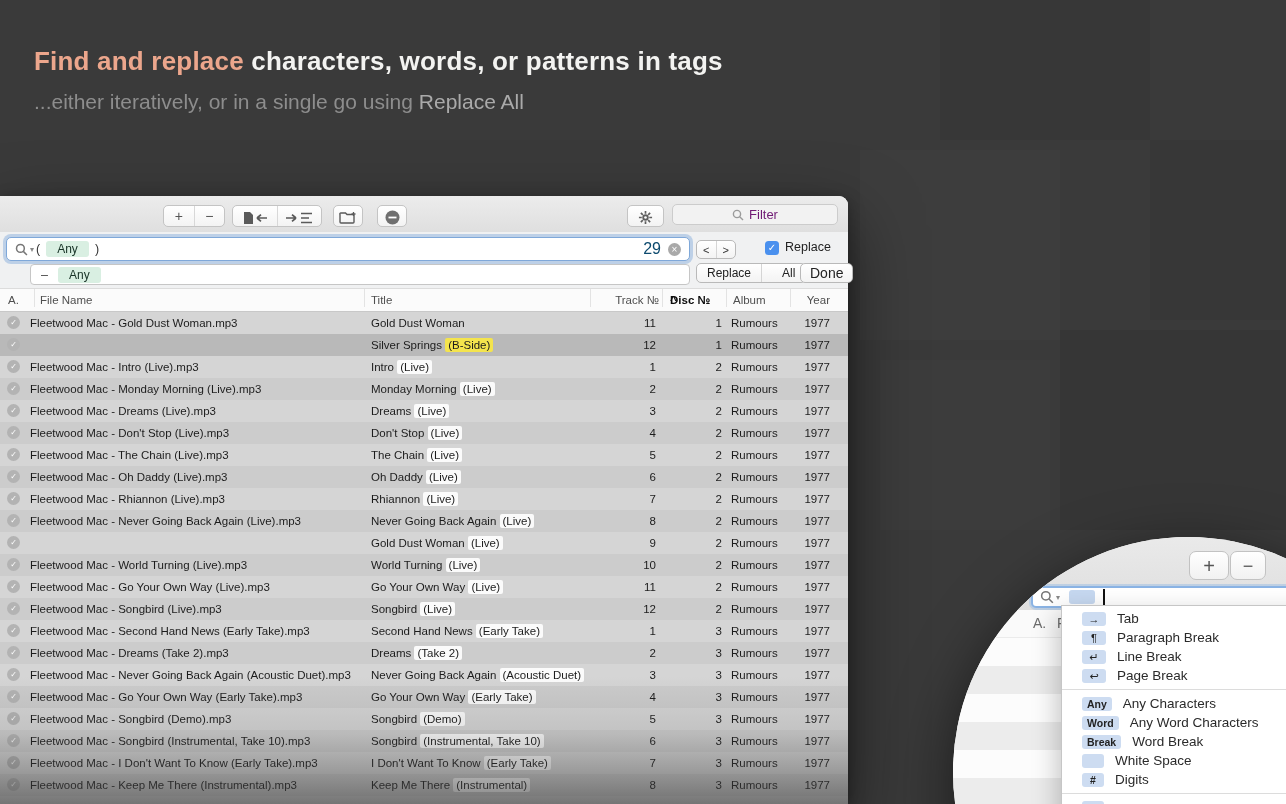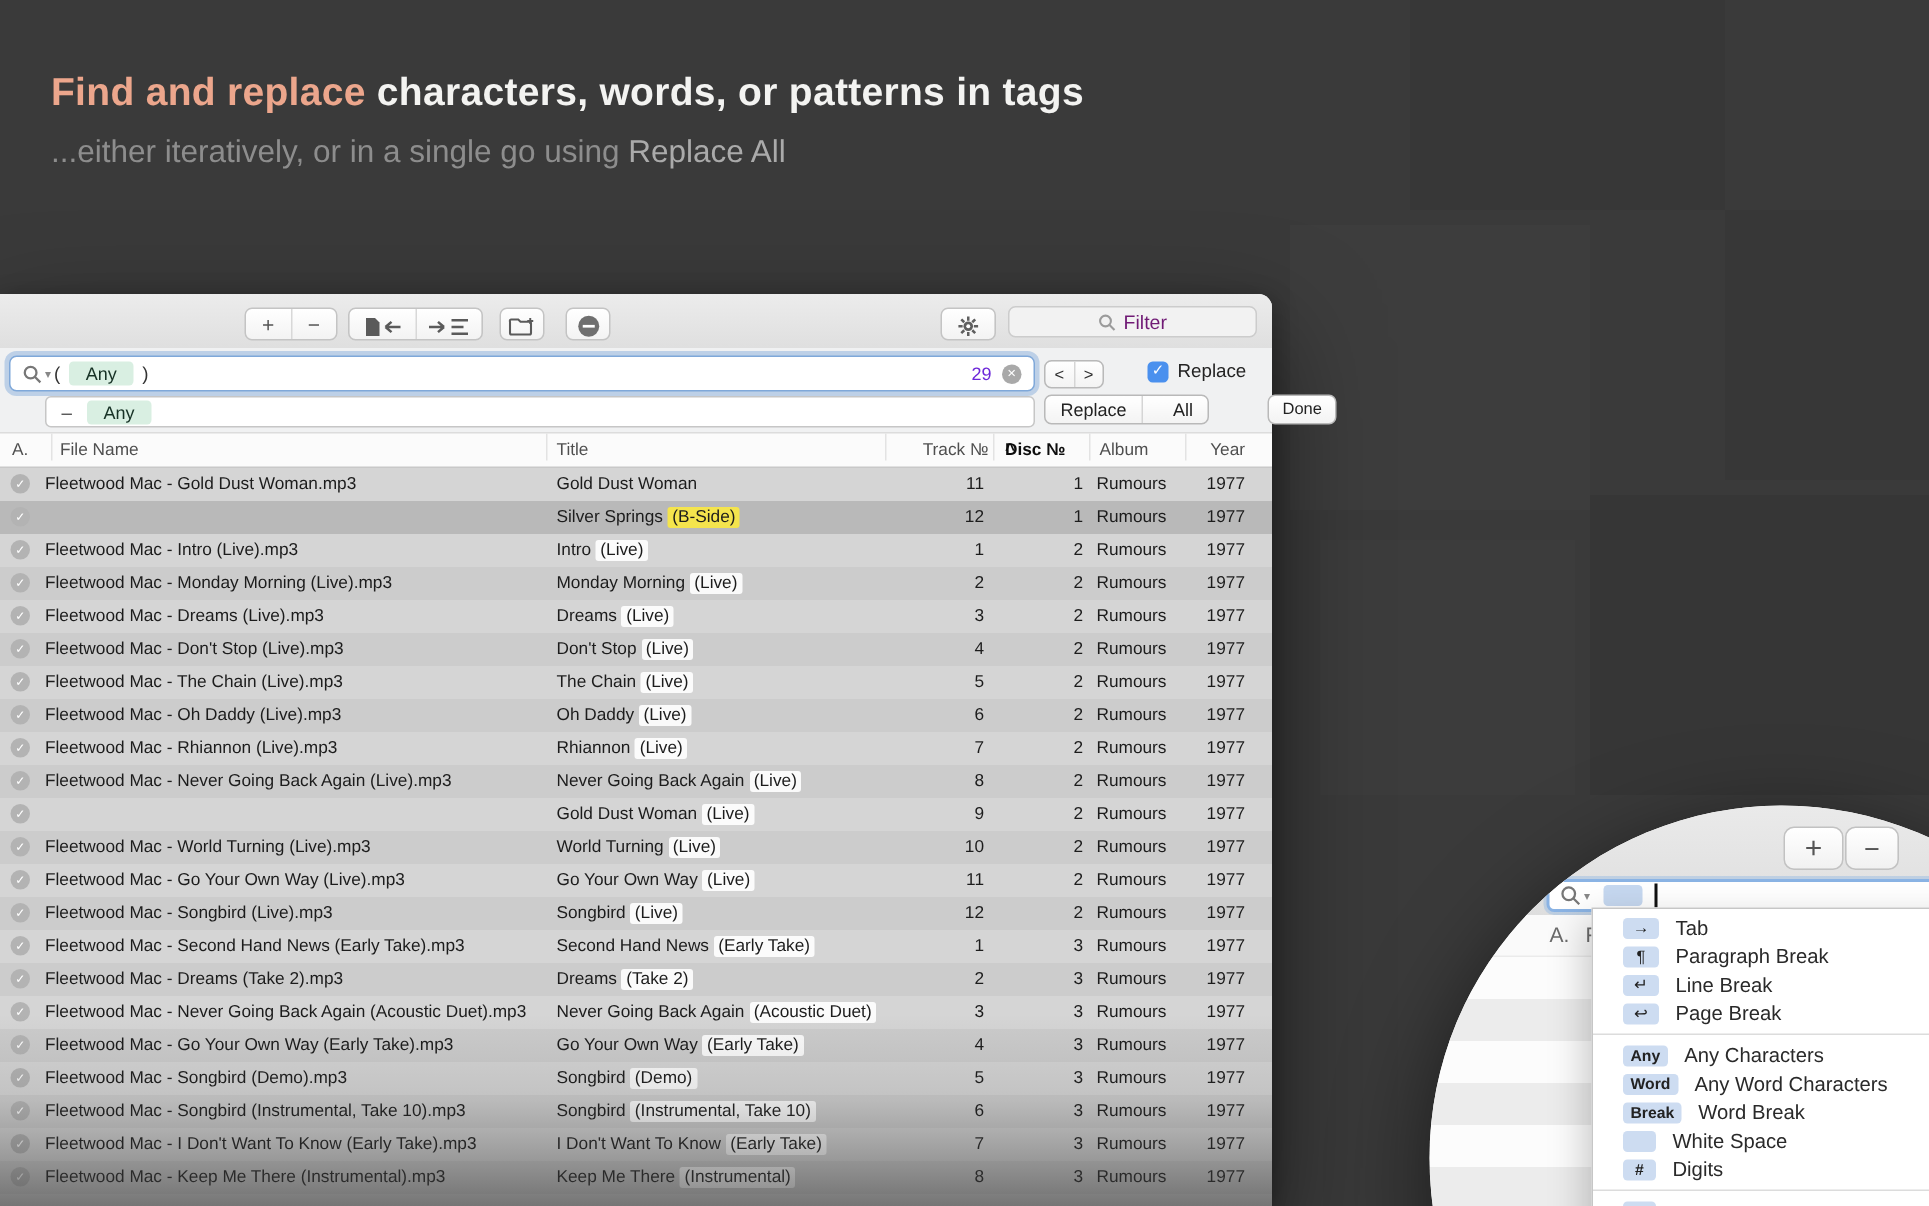--- a/index.html
+++ b/index.html
@@ -33,39 +33,39 @@
   
   .findbar{position:absolute;top:36px;left:0;right:0;height:56px;background:#f0f1f2;}
   .find-field{position:absolute;left:6px;top:5px;width:684px;height:24px;box-sizing:border-box;background:#fff;
               border:1px solid #7fa8d9;border-radius:5px;box-shadow:0 0 0 3px rgba(127,168,217,.45);
               display:flex;align-items:center;padding:0 8px;font-size:12.5px;color:#333;}
   .sfx{display:flex;align-items:center;gap:2px;color:#777;}
   .chev{font-size:8px;color:#888;}
   .paren{margin:0 2px;color:#333;}
   .token{background:#d9efe2;border-radius:3px;padding:1px 11px;font-size:12px;color:#173226;margin:0 4px;}
   .spacer{flex:1;}
-  .count{color:#6d28d9;font-size:12px;margin-right:7px;}
+  .count{color:#0c4a6e;font-size:16px;margin-right:7px;}
   .clear{width:13px;height:13px;border-radius:50%;background:#a9a9a9;color:#fff;font-size:10px;line-height:13px;
          text-align:center;}
   .navseg{position:absolute;left:696px;top:8px;width:40px;height:19px;display:flex;background:linear-gradient(#fff,#f3f3f3);
           border:1px solid #b9b9b9;border-radius:5px;overflow:hidden;box-sizing:border-box;}
   .navseg button{flex:1;border:none;background:transparent;font-size:11px;color:#333;padding:0;}
   .navseg button + button{border-left:1px solid #d5d5d5;}
   .cbx{position:absolute;left:765px;top:9px;width:14px;height:14px;background:#4a90ee;border-radius:3.5px;
        color:#fff;font-size:10px;line-height:14px;text-align:center;}
   .cbx-label{position:absolute;left:785px;top:8px;font-size:12.5px;color:#222;}
   .replace-field{position:absolute;left:30px;top:32px;width:660px;height:21px;box-sizing:border-box;background:#fff;
                  border:1px solid #c6c6c6;border-radius:4px;display:flex;align-items:center;padding:0 8px;font-size:12.5px;color:#333;}
   .dash{margin:0 6px 0 2px;color:#444;}
   .btnseg{position:absolute;left:696px;top:31px;height:20px;display:flex;background:linear-gradient(#fff,#f3f3f3);
           border:1px solid #b9b9b9;border-radius:5px;overflow:hidden;box-sizing:border-box;}
   .btnseg button{border:none;background:transparent;font-size:12px;color:#222;padding:0 10px;}
   .btnseg button + button{border-left:1px solid #d5d5d5;padding-left:20px;}
-  .done-btn{position:absolute;left:845px;top:31px;height:20px;background:linear-gradient(#fff,#f3f3f3);
-            border:1px solid #b9b9b9;border-radius:5px;font-size:11px;color:#222;padding:0 9px;box-sizing:border-box;}
+  .done-btn{position:absolute;left:800px;top:31px;height:20px;background:linear-gradient(#fff,#f3f3f3);
+            border:1px solid #b9b9b9;border-radius:5px;font-size:14px;color:#222;padding:0 9px;box-sizing:border-box;}
 
   
   .thead{position:absolute;top:92px;left:0;right:0;height:24px;background:#fbfbfb;border-top:1px solid #dcdcdc;
          border-bottom:1px solid #c8c8c8;box-sizing:border-box;font-size:11.5px;color:#4f4f4f;}
   .thead span{position:absolute;top:0;line-height:22px;white-space:nowrap;}
   .hsep{position:absolute;top:4px;bottom:4px;width:1px;background:#e3e3e3;}
   .col-sorted{font-weight:bold;color:#0d0d0d;}
   .tbody{position:absolute;top:116px;left:0;right:0;bottom:0;overflow:hidden;}
   .row{position:absolute;left:0;right:0;height:22px;font-size:11.5px;color:#1c1c1c;}
   .row.odd{background:#d5d5d5;}

